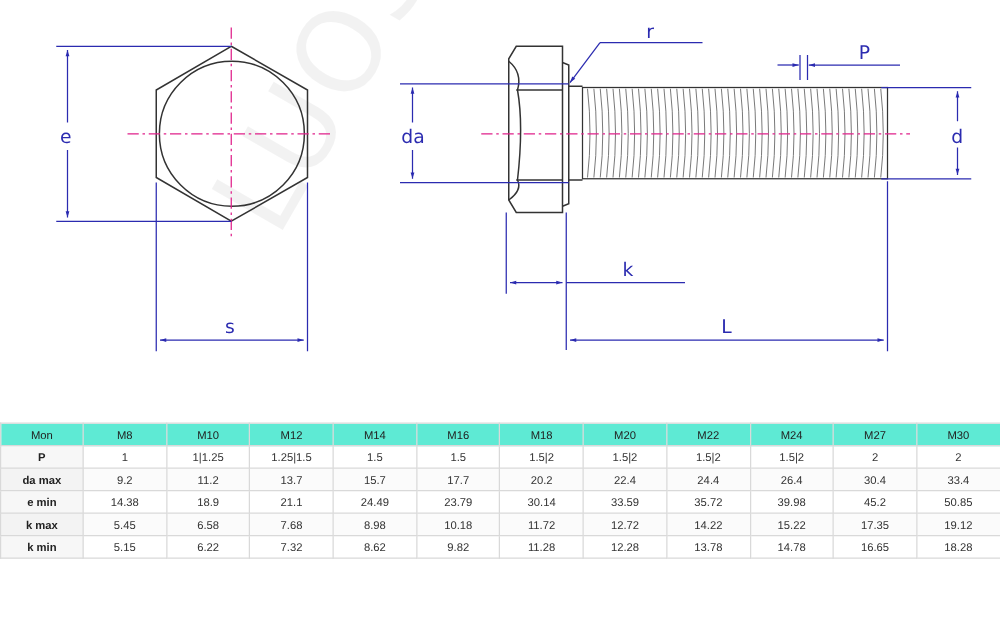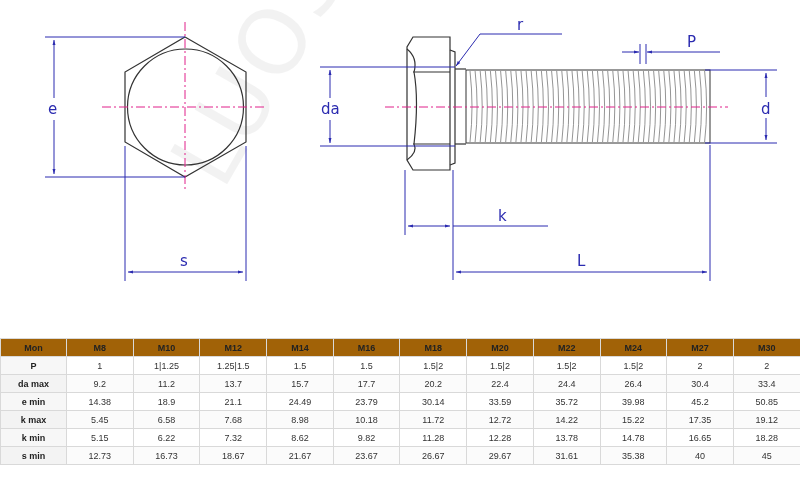--- a/index.html
+++ b/index.html
@@ -2,21 +2,21 @@
 <html><head>
 <meta charset="utf-8">
 <style>
   html, body { margin:0; padding:0; background:#fff; }
   body { width:800px; height:503px; position:relative; overflow:hidden; font-family:"Liberation Sans", sans-serif; }
   #drawing { position:absolute; left:0; top:0; width:800px; height:335px; }
   #drawing .lbl { font-family:"DejaVu Sans", sans-serif; font-size:15px; fill:#2b2bb0; }
   .watermark { position:absolute; left:150px; top:150px; font-family:"DejaVu Sans", sans-serif; font-size:90px; color:rgba(0,0,0,0.05); transform:rotate(-60deg); transform-origin:left top; letter-spacing:4px; pointer-events:none; }
   table.spec { position:absolute; left:0; top:338px; width:800px; border-collapse:collapse; font-size:9px; color:#333; table-layout:fixed; }
   table.spec th, table.spec td { border:1px solid #d9d9d9; height:17px; padding:0; text-align:center; }
-  table.spec thead th { background:#a16207; font-weight:bold; color:#222; }
+  table.spec thead th { background:#5eead4; font-weight:normal; color:#222; }
   table.spec td.rowhead { font-weight:bold; color:#222; background:#f7f7f7; }
   table.spec tbody tr:nth-child(even) td { background:#fbfbfb; }
   table.spec tbody tr:nth-child(even) td.rowhead { background:#f3f3f3; }
 </style>
 </head>
 <body>
 
 <div class="watermark">LUOSI.CO</div>
 
 <svg id="drawing" viewBox="0 0 800 335" xmlns="http://www.w3.org/2000/svg">
@@ -237,28 +237,14 @@
         <td>7.32</td>
         <td>8.62</td>
         <td>9.82</td>
         <td>11.28</td>
         <td>12.28</td>
         <td>13.78</td>
         <td>14.78</td>
         <td>16.65</td>
         <td>18.28</td>
       </tr>
-      <tr>
-        <td class="rowhead">s min</td>
-        <td>12.73</td>
-        <td>16.73</td>
-        <td>18.67</td>
-        <td>21.67</td>
-        <td>23.67</td>
-        <td>26.67</td>
-        <td>29.67</td>
-        <td>31.61</td>
-        <td>35.38</td>
-        <td>40</td>
-        <td>45</td>
-      </tr>
     </tbody>
 </table>
 
 </body></html>

